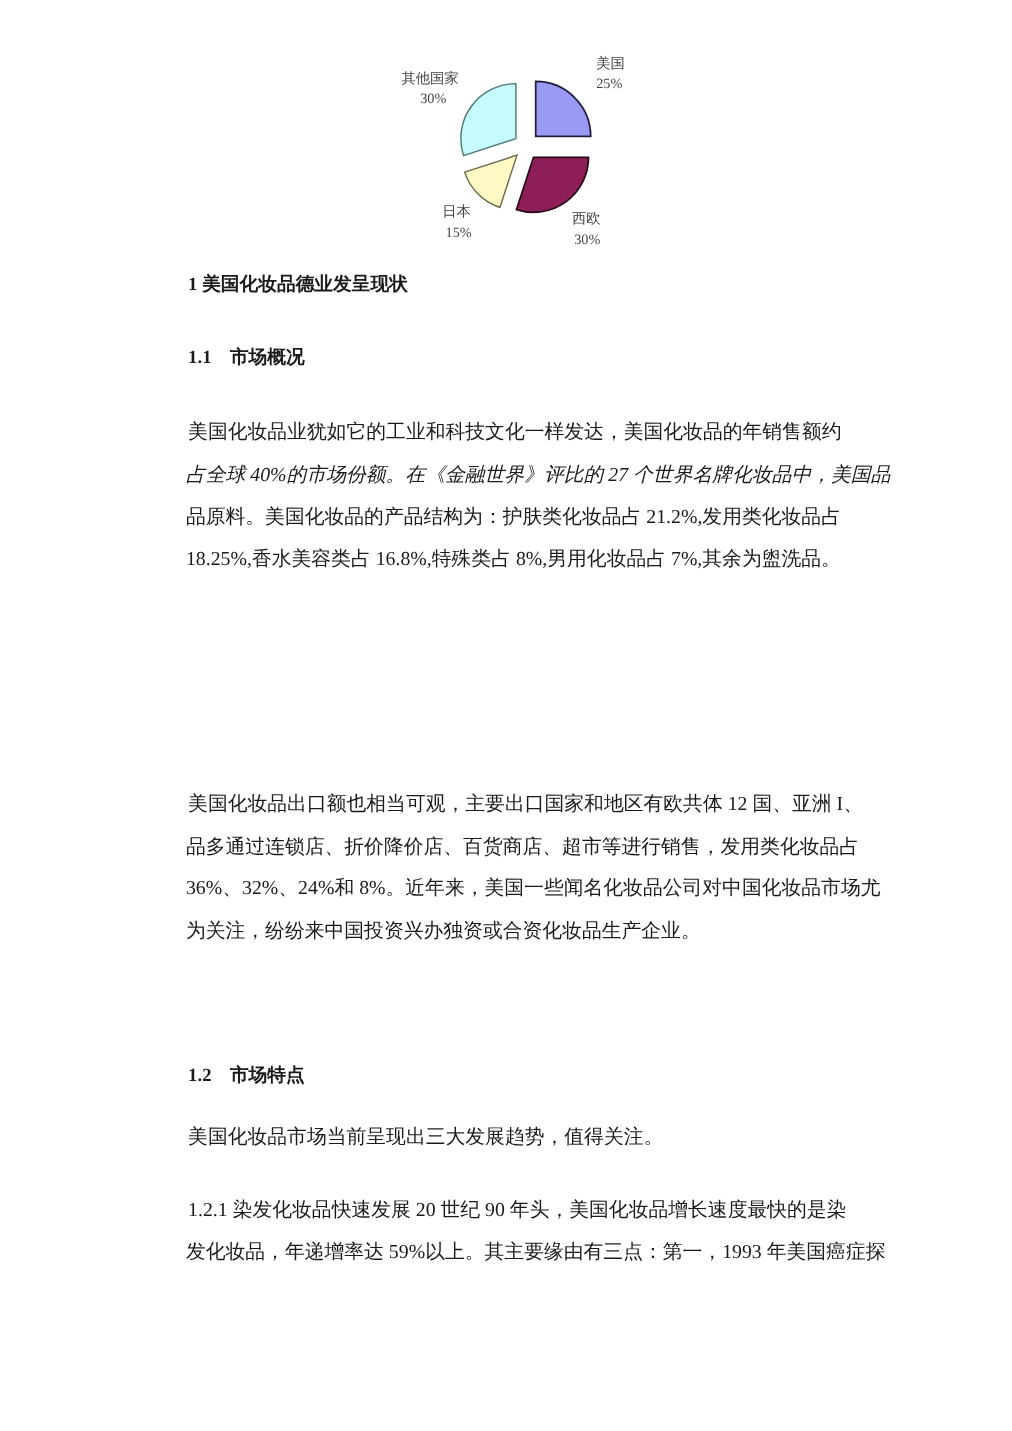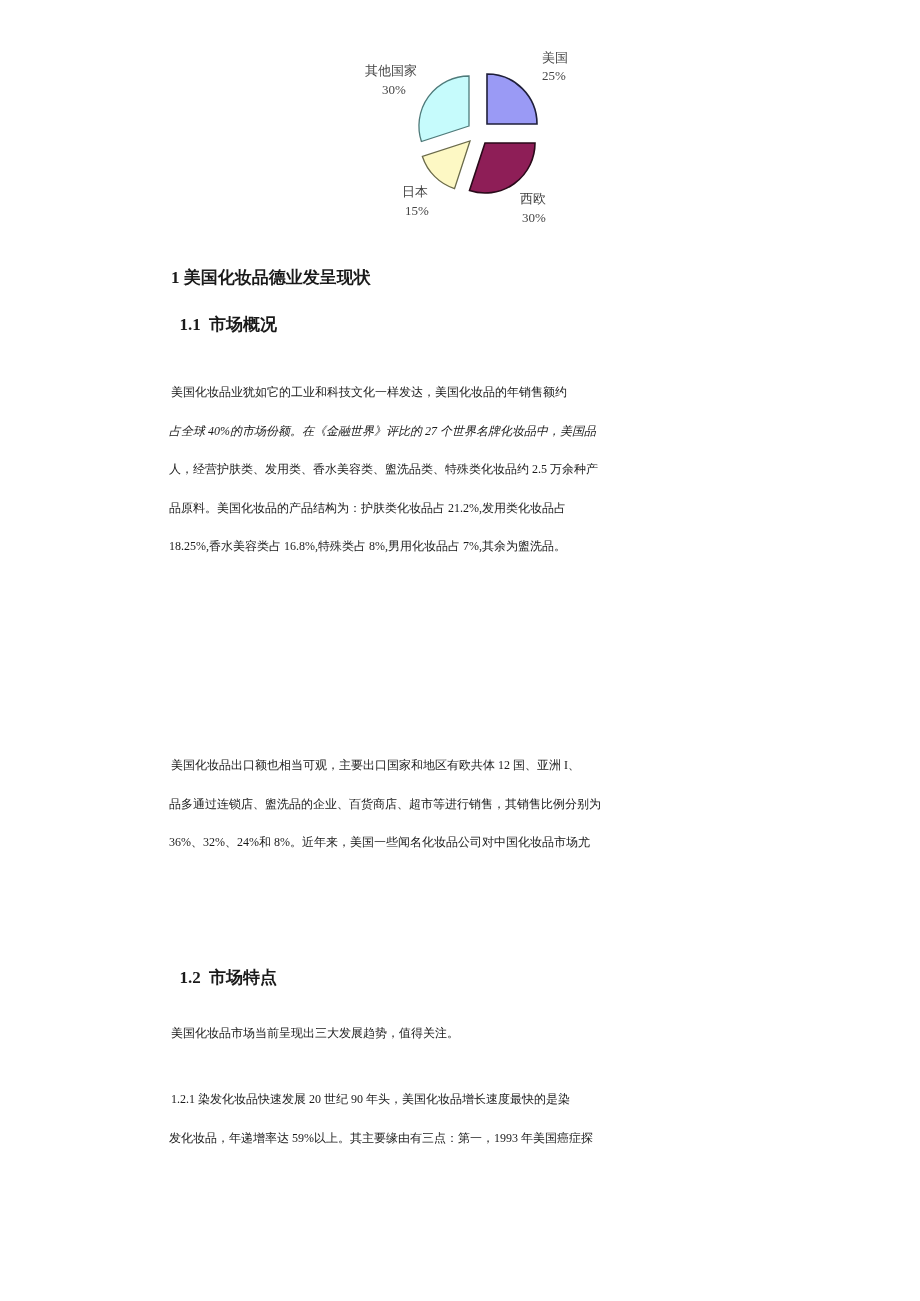--- a/index.html
+++ b/index.html
@@ -1,24 +1,24 @@
 <!DOCTYPE html>
 <html><head>
 <meta charset="utf-8">
 <style>
   html, body { margin: 0; padding: 0; background: #ffffff; }
   body { width: 920px; height: 1301px; position: relative; overflow: hidden;
          font-family: "Liberation Serif", "DejaVu Serif", serif; color: #1a1a1a; }
   .chart { position: absolute; left: 340px; top: 0; width: 260px; height: 240px; }
   .chart svg { display: block; }
   .chart-label { font-family: "Liberation Serif", "DejaVu Serif", serif; font-size: 13px; fill: #444; }
-  .h1 { position: absolute; left: 171px; top: 266px; font-size: 17px; font-weight: bold; }
+  .h1 { position: absolute; left: 171px; top: 247px; font-size: 17px; font-weight: bold; }
   .h2 { position: absolute; left: 171px; font-size: 17px; font-weight: bold; }
-  .h2 .num { display: inline-block; width: 38px; text-align: center; }
-  .para { position: absolute; left: 171px; width: 630px; font-size: 12px; line-height: 38.5px; }
+  .h2 .num { display: inline-block; width: 38px; }
+  .para { position: absolute; left: 171px; width: 630px; font-size: 18px; line-height: 38.5px; }
   .line { display: block; white-space: nowrap; }
 </style>
 </head>
 <body>
 
 <div class="chart">
   <svg width="260" height="240" viewBox="0 0 260 240" xmlns="http://www.w3.org/2000/svg">
 
     <path d="M147 124 L147 74 A50 50 0 0 1 197 124 Z" fill="#9a9af5" stroke="#1f1f3a" stroke-width="1.6"></path>
 
@@ -44,29 +44,29 @@
 
 <div class="h1">1 美国化妆品德业发呈现状</div>
 
 <div class="h2" style="top:313px;">
   <span class="num">1.1</span><span>市场概况</span>
 </div>
 
 <div class="para" style="top:373px;">
   <span class="line" style="padding-left:0;">美国化妆品业犹如它的工业和科技文化一样发达，美国化妆品的年销售额约</span>
   <span class="line" style="margin-left:-2px;font-style:italic;">占全球 40%的市场份额。在《金融世界》评比的 27 个世界名牌化妆品中，美国品</span>
-  <span class="line" style="margin-left:-2px;">人，经营护肤类、发用类、香水美容类、盥洗品类、特殊类化妆品约 2.5 万余种产</span>
   <span class="line" style="margin-left:-2px;">品原料。美国化妆品的产品结构为：护肤类化妆品占 21.2%,发用类化妆品占</span>
   <span class="line" style="margin-left:-2px;">18.25%,香水美容类占 16.8%,特殊类占 8%,男用化妆品占 7%,其余为盥洗品。</span>
 </div>
 
-<div class="para" style="top:746px;">
+<div class="para" style="top:711px;">
   <span class="line">美国化妆品出口额也相当可观，主要出口国家和地区有欧共体 12 国、亚洲 I、</span>
-  <span class="line" style="margin-left:-2px;">品多通过连锁店、盥洗品的企业、百货商店、超市等进行销售，其销售比例分别为</span>
+  <span class="line" style="margin-left:-2px;">品多通过连锁店、折价降价店、百货商店、超市等进行销售，发用类化妆品占</span>
   <span class="line" style="margin-left:-2px;">36%、32%、24%和 8%。近年来，美国一些闻名化妆品公司对中国化妆品市场尤</span>
+  <span class="line" style="margin-left:-2px;">为关注，纷纷来中国投资兴办独资或合资化妆品生产企业。</span>
 </div>
 
 <div class="h2" style="top:966px;">
   <span class="num">1.2</span><span>市场特点</span>
 </div>
 
 <div class="para" style="top:1014px;">
   <span class="line">美国化妆品市场当前呈现出三大发展趋势，值得关注。</span>
 </div>
 

